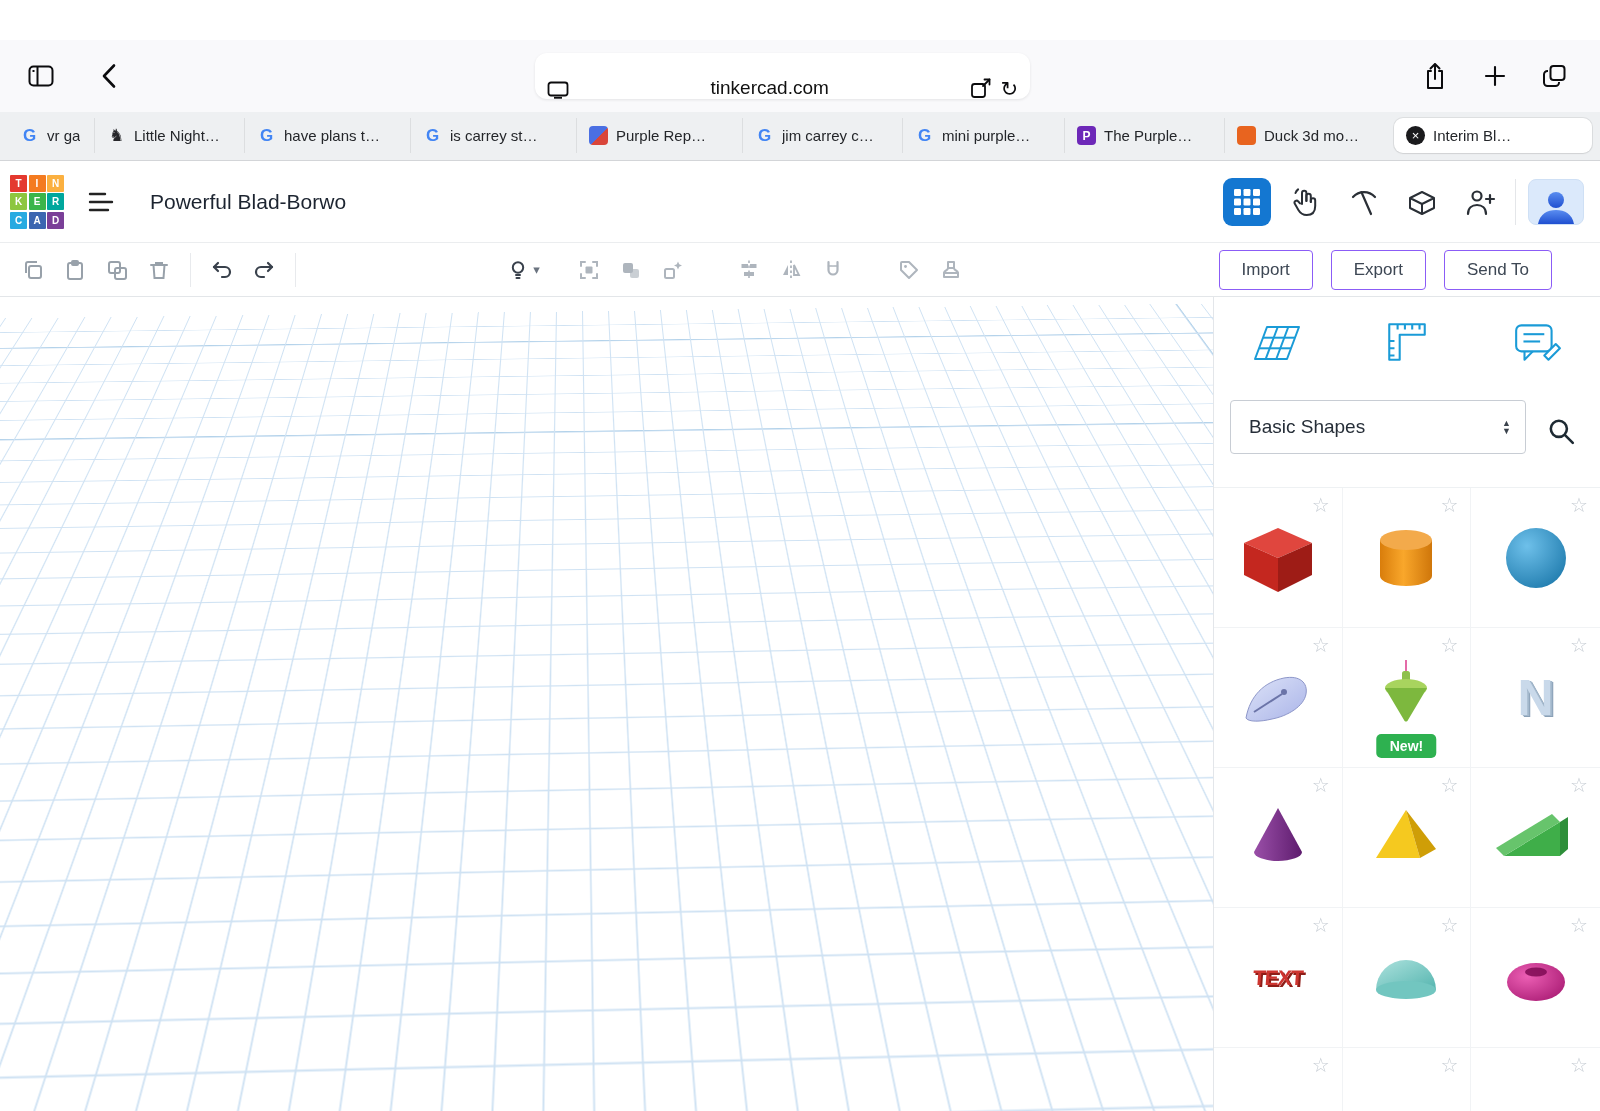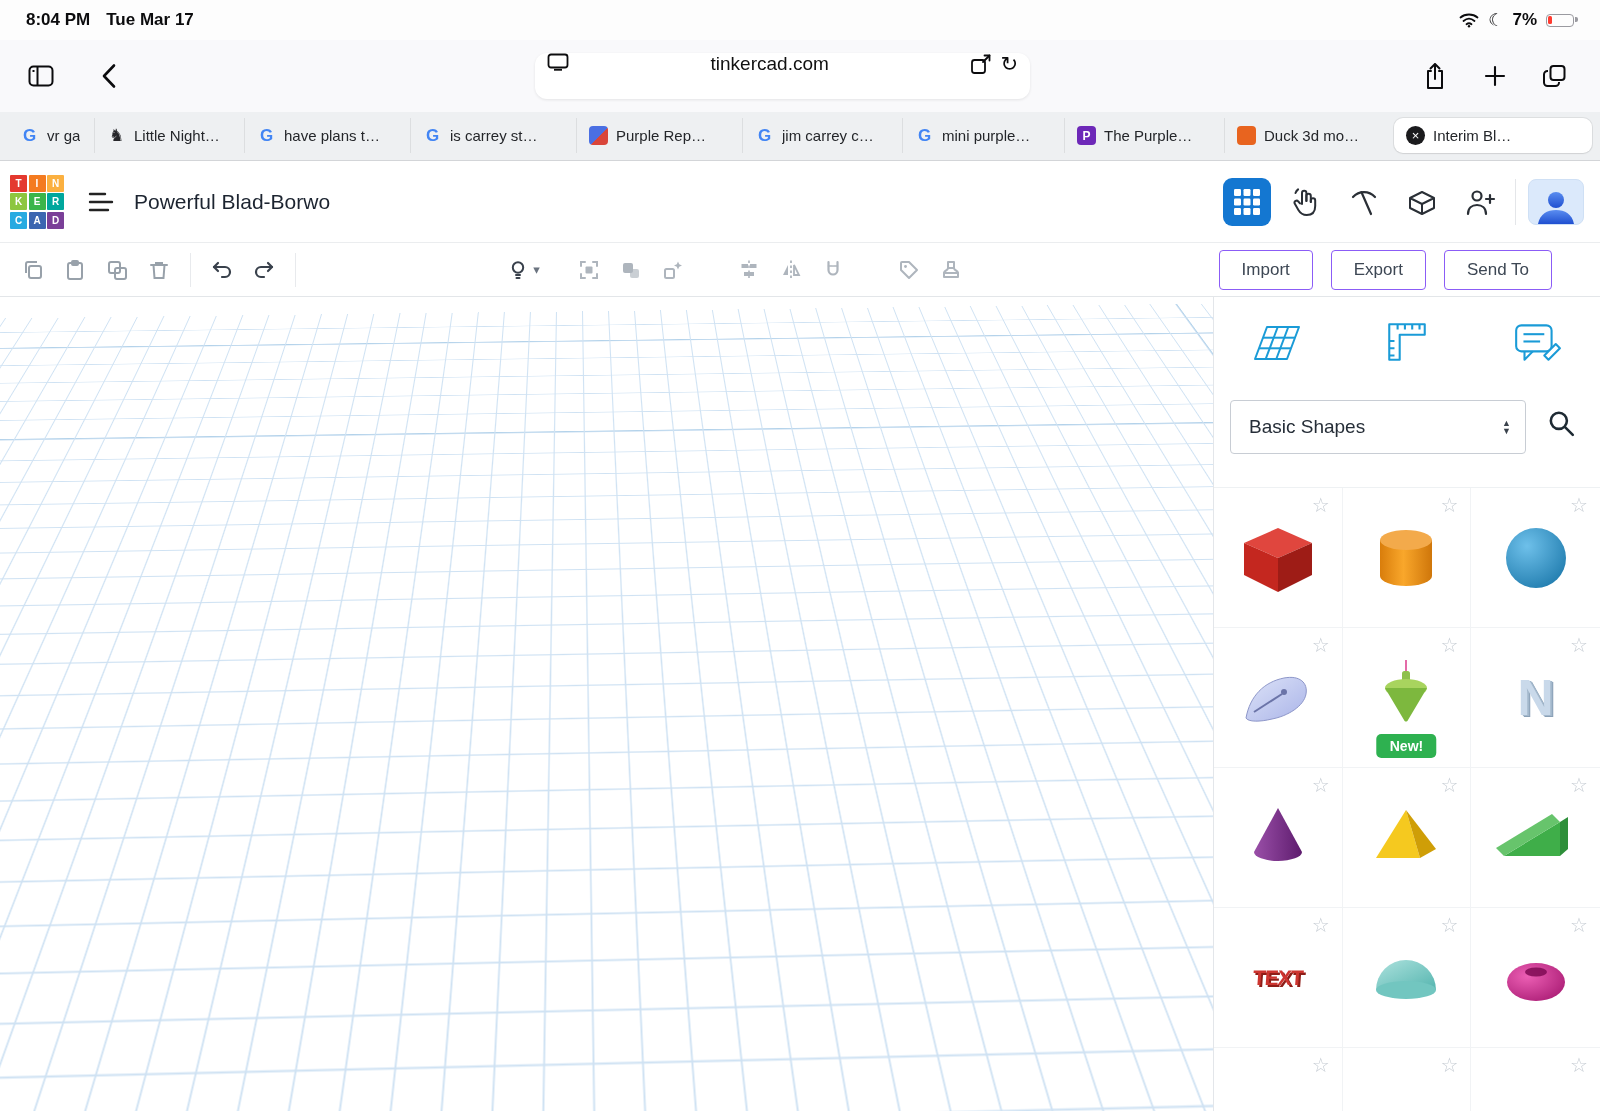--- a/index.html
+++ b/index.html
@@ -15,21 +15,21 @@
 .sb-right{display:flex;gap:9px;align-items:center}
 .sb-moon{font-size:17px;color:#0c0c0e}
 .batt{position:relative;width:28px;height:13px;border:1.5px solid #9a9aa0;border-radius:4px}
 .batt::after{content:"";position:absolute;right:-4.5px;top:2.5px;width:2.5px;height:5px;background:#9a9aa0;border-radius:0 2px 2px 0}
 .batt-fill{position:absolute;left:1px;top:1px;width:3.5px;height:8px;background:#ff3b30;border-radius:1.5px}
 
 
 .navbar{position:absolute;left:0;top:40px;width:100%;height:72px;background:#f9f9fb}
 .nb-left{position:absolute;left:18px;top:13px;display:flex;gap:22px;align-items:center}
 .nb-btn{width:46px;height:46px;border:0;background:transparent;color:#0c0c0e;display:flex;align-items:center;justify-content:center;cursor:pointer}
-.urlbar{position:absolute;left:535px;top:13px;width:495px;height:46px;background:#fff;border-radius:12px;box-shadow:0 1px 3px rgba(0,0,0,.09);display:flex;align-items:flex-start;padding:0 12px;color:#0c0c0e;gap:8px}
+.urlbar{position:absolute;left:535px;top:13px;width:495px;height:46px;background:#fff;border-radius:12px;box-shadow:0 1px 3px rgba(0,0,0,.09);display:flex;align-items:flex-end;padding:0 12px;color:#0c0c0e;gap:8px}
 .url-text{flex:1;text-align:center;font-size:19px;color:#111}
 .refresh-glyph{font-size:21px;color:#0c0c0e;line-height:1}
 .nb-right{position:absolute;right:22px;top:13px;display:flex;gap:14px;align-items:center}
 
 
 .tabbar{position:absolute;left:0;top:112px;width:100%;height:49px;background:#eef0f2;border-bottom:1px solid #d3d5d8;display:flex;padding:6px 8px 7px}
 .tab{display:flex;align-items:center;gap:8px;justify-content:flex-start;padding:0 12px;font-size:15px;color:#24262a;overflow:hidden;white-space:nowrap;cursor:pointer}
 .tab+.tab{border-left:1px solid #dcdee0}
 .tab:nth-child(1){flex:0 0 86px}
 .tab:nth-child(2){flex:0 0 150px}
@@ -52,21 +52,21 @@
 .fav-close{width:19px;height:19px;border-radius:50%;background:#1b1b1d;color:#fff;font-size:13px;display:flex;align-items:center;justify-content:center;font-weight:400}
 
 
 .tcheader{position:absolute;left:0;top:161px;width:100%;height:82px;background:#fff;border-bottom:1px solid #ebedef;display:flex;align-items:center}
 .logo{display:grid;grid-template-columns:repeat(3,17px);grid-auto-rows:17px;gap:1.5px;margin-left:10px;cursor:pointer}
 .logo span{display:flex;align-items:center;justify-content:center;color:#fff;font-size:10px;font-weight:700;border-radius:1px}
 .lg1{background:#e4392f}.lg2{background:#f47b20}.lg3{background:#fbb040}
 .lg4{background:#8dc63f}.lg5{background:#3bb54a}.lg6{background:#00a79d}
 .lg7{background:#27aae1}.lg8{background:#3c66b1}.lg9{background:#7a3f98}
 .list-btn{margin-left:24px;color:#222;background:none;border:0;cursor:pointer}
-.doc-title{margin-left:20px;font-size:21px;color:#1c2430;font-weight:500}
+.doc-title{margin-left:36px;font-size:21px;color:#1c2430;font-weight:500}
 .hdr-right{margin-left:auto;display:flex;align-items:center;gap:12px;margin-right:16px}
 .grid-btn{width:48px;height:48px;border-radius:9px;background:#1477d1;display:flex;align-items:center;justify-content:center;border:0;cursor:pointer}
 .hdr-icon-btn{width:46px;height:48px;display:flex;align-items:center;justify-content:center;background:transparent;border:0;color:#2a2f36;cursor:pointer}
 .hdr-sep{width:1px;height:46px;background:#e4e6e9}
 .avatar{width:56px;height:46px;border-radius:8px;background:#dbe9fb;border:1px solid #cfe0f5;display:flex;align-items:flex-end;justify-content:center;overflow:hidden;cursor:pointer}
 
 
 .tctoolbar{position:absolute;left:0;top:243px;width:100%;height:54px;background:#fff;border-bottom:1px solid #e3e6e9;display:flex;align-items:center;padding-left:12px}
 .tb-btn{width:42px;height:40px;display:flex;align-items:center;justify-content:center;background:none;border:0;cursor:pointer;gap:3px}
 .c-gray{color:#98a1aa}.c-dark{color:#39414c}.c-light{color:#aeb5bd}
@@ -97,56 +97,37 @@
 .collapse{position:absolute;left:1183px;top:360px;font-size:44px;color:#2b3644;cursor:pointer;font-weight:600;background:none;border:0;line-height:1}
 .settings-btn{position:absolute;left:1068px;top:692px;width:118px;height:39px;background:#fff;border:6px solid #b91c1c;border-radius:4px;font-size:17px;color:#3b82f6;box-shadow:0 1px 2px rgba(0,0,0,.05);cursor:pointer}
 .snap-label{position:absolute;left:890px;top:745px;width:148px;text-align:center;font-size:18px;color:#5b6673}
 .snap-box{position:absolute;left:1062px;top:736px;width:124px;height:38px;background:#fff;border:1px solid #e0e4e8;border-radius:4px;display:flex;align-items:center;justify-content:space-between;padding:0 10px 0 14px;font-size:17px;color:#39434f;cursor:pointer}
 .snap-caret{font-size:12px;color:#4a5560}
 
 
 .panel{position:absolute;left:1213px;top:0;width:387px;height:814px;background:#fff;border-left:1px solid #e3e6ea;overflow:hidden}
 .panel-tools{display:flex;justify-content:space-between;align-items:center;padding:14px 30px 0}
 .panel-tool{width:66px;height:62px;display:flex;align-items:center;justify-content:center;background:none;border:0;color:#1a9bd7;cursor:pointer}
-.shape-select-row{position:absolute;left:0;top:103px;width:100%;display:flex;align-items:flex-start;padding:0 16px;gap:12px}
+.shape-select-row{position:absolute;left:0;top:103px;width:100%;display:flex;align-items:flex-end;padding:0 16px;gap:12px}
 .shape-select{flex:1;height:54px;border:1px solid #c8cdd4;border-radius:4px;background:#fff;display:flex;align-items:center;justify-content:space-between;padding:0 14px 0 18px;font-size:19px;color:#262e38;cursor:pointer}
 .sel-carets{display:flex;flex-direction:column;line-height:8px;font-size:9px;color:#3a424c;text-align:center}
 .search-btn{width:46px;height:46px;background:none;border:0;color:#1e2a33;cursor:pointer;display:flex;align-items:center;justify-content:center}
 .shape-grid{position:absolute;left:0;top:190px;right:0;display:grid;grid-template-columns:repeat(3,1fr);grid-auto-rows:140px;border-top:1px solid #eef1f3}
 .tile{position:relative;border-right:1px solid #f1f3f5;border-bottom:1px solid #f1f3f5;display:flex;align-items:center;justify-content:center;cursor:pointer;background:#fff}
 .tile:nth-child(3n){border-right:0}
 .star{position:absolute;top:7px;right:12px;font-size:20px;color:#c7cdd4;cursor:pointer;line-height:1}
 .badge{position:absolute;left:50%;transform:translateX(-50%);bottom:9px;background:#2eb150;color:#fff;font-size:14px;font-weight:700;padding:4px 13px;border-radius:5px;white-space:nowrap}
 .letter3d{font-size:50px;font-weight:700;color:#c9d9ea;text-shadow:2px 1px 0 #a3b8cc,3px 2px 0 #8aa0b6}
 .text3d{font-size:21px;font-weight:800;color:#cd3530;text-shadow:2px 2px 0 #8e1d17;letter-spacing:-1px;transform:skewX(-4deg)}
 </style>
 </head>
 <body>
 
 <div class="screen">
 
-  <div class="statusbar">
-    <div class="sb-left">
-      <span>8:04 PM</span>
-      <span>Tue Mar 17</span>
-    </div>
-    <div class="sb-right">
-      <svg width="20" height="15" viewBox="0 0 20 15" fill="none" stroke="#0c0c0e" stroke-width="1.8" stroke-linecap="round">
-        <path d="M1.5 4.5 C6 .5 14 .5 18.5 4.5"></path>
-          <path d="M4.5 8 C8 5 12 5 15.5 8"></path>
-          <path d="M7.5 11.2 C9 10 11 10 12.5 11.2"></path>
-          <circle cx="10" cy="13.2" r="1.2" fill="#0c0c0e" stroke="none"></circle>
-      </svg>
-      <span class="sb-moon">☾</span>
-      <span>7%</span>
-      <span class="batt">
-          <span class="batt-fill"></span>
-        </span>
-    </div>
-  </div>
 
   <div class="navbar">
     <div class="nb-left">
       <button class="nb-btn">
         <svg width="26" height="22" viewBox="0 0 26 22" fill="none" stroke="currentColor" stroke-width="2">
             <rect x="1.5" y="1.5" width="23" height="19" rx="4"></rect>
             <line x1="9.5" y1="1.5" x2="9.5" y2="20.5"></line>
             <line x1="4.5" y1="6" x2="6.5" y2="6"></line>
           </svg>
       </button>

